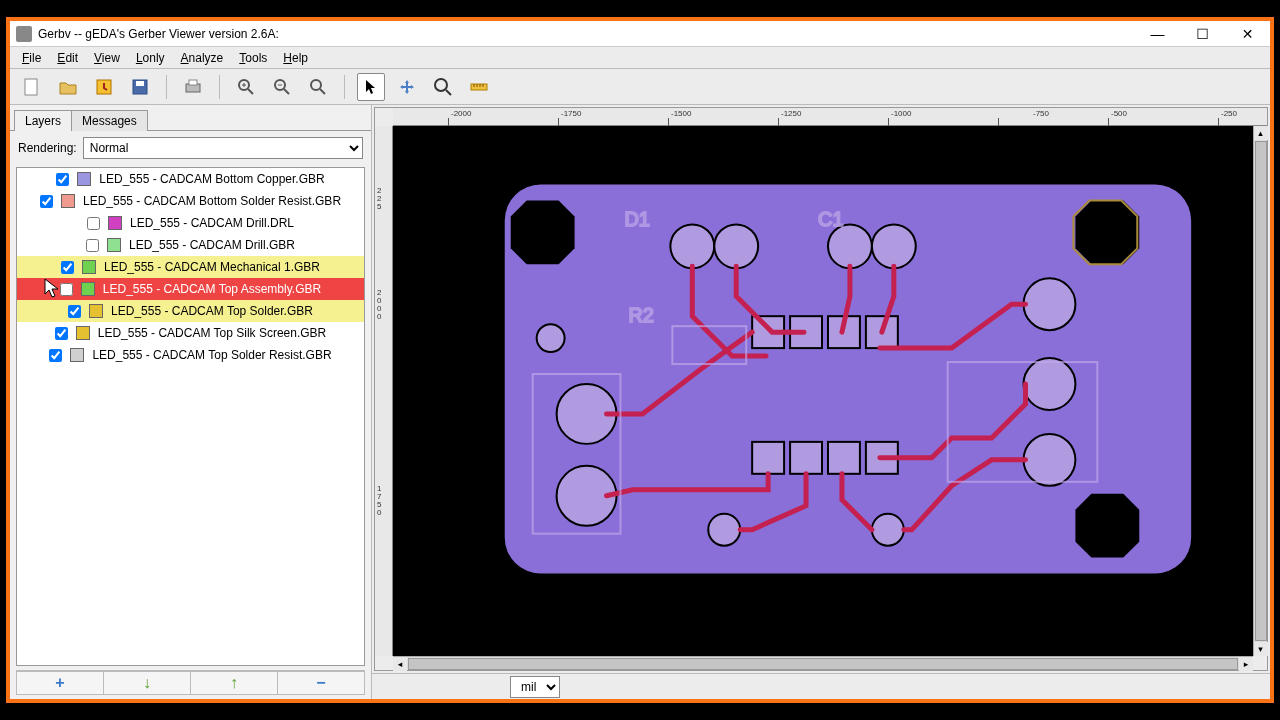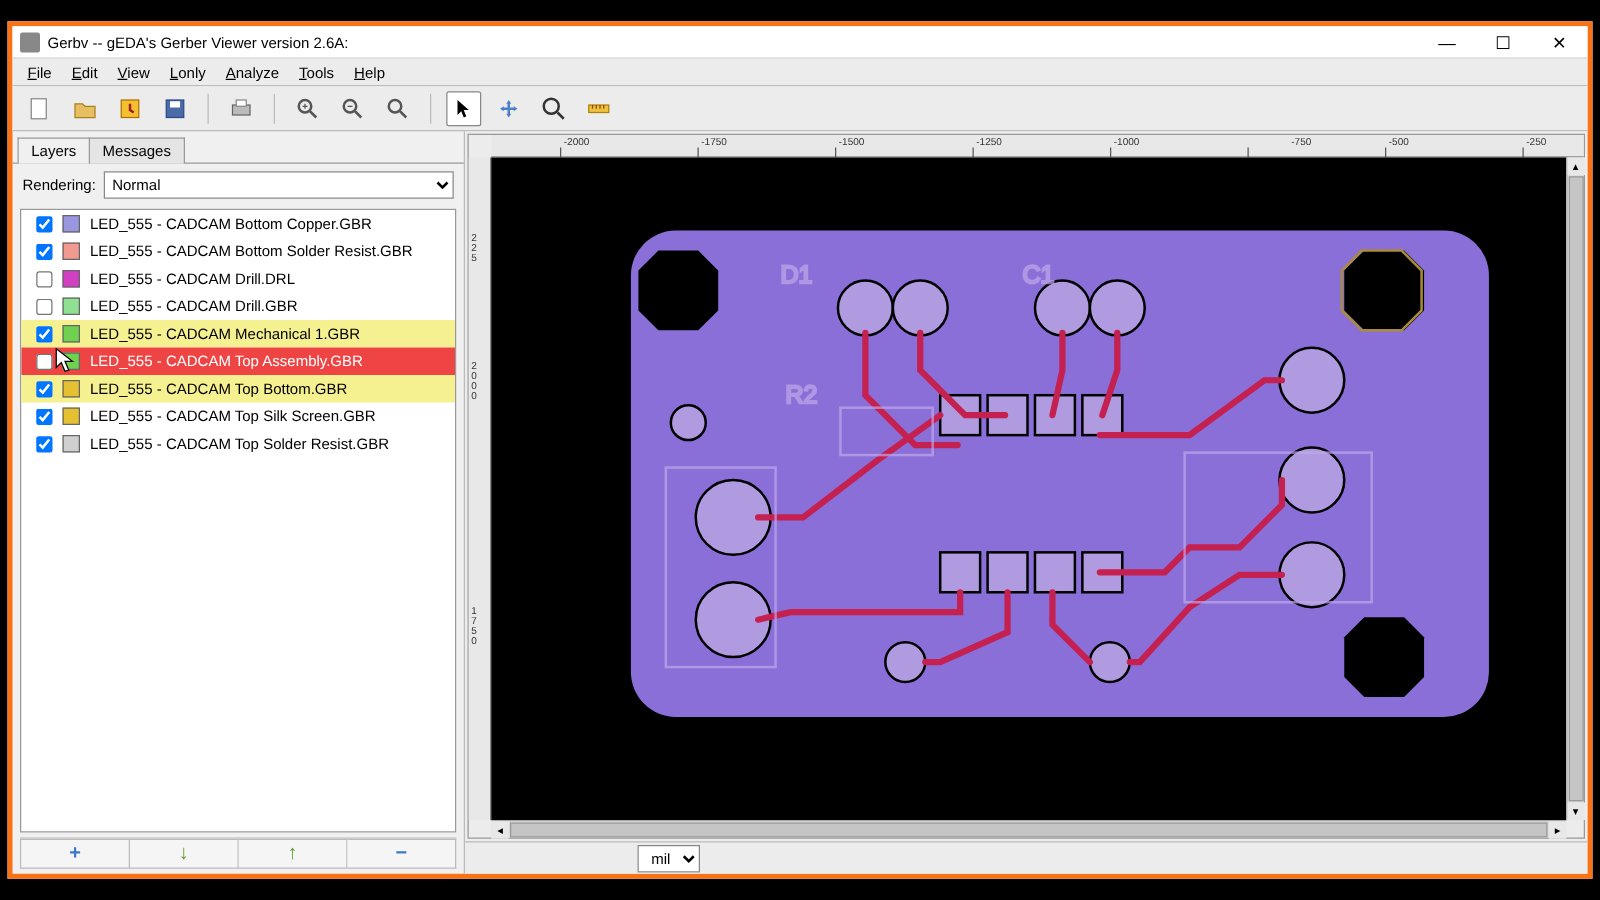--- a/index.html
+++ b/index.html
@@ -19,21 +19,21 @@
 .content { flex:1; display:flex; overflow:hidden; }
 .sidebar { width:362px; display:flex; flex-direction:column; border-right:1px solid #bbb; }
 .tabs { display:flex; margin:4px 4px 0 4px; }
 .tab { padding:3px 10px; font-size:12px; border:1px solid #999; border-bottom:none; background:#e5e5e5; cursor:pointer; position:relative; top:1px;text-align:center; }
 .tab.active { background:#f0f0f0; z-index:2; }
 .tab + .tab { margin-left:-1px; }
 .rendering { display:flex; align-items:center; gap:6px; padding:6px 8px; border-top:1px solid #999; }
 .rendering label { font-size:12px; }
 .rendering select { flex:1; font-size:12px; padding:2px; border:1px solid #888; background:#fff; }
 .layerlist { flex:1; border:1px solid #999; margin:2px 6px 4px 6px; background:#fff; overflow:auto; }
-.layerrow { display:flex; align-items:center; height:22px; padding:0 12px; gap:8px; font-size:12px; cursor:pointer; }
+.layerrow { display:flex; align-items:center; height:22px; padding:0 12px; gap:8px; font-size:12px; cursor:pointer;justify-content:center; }
 .layerrow input[type=checkbox] { width:13px; height:13px; }
 .swatch { width:14px; height:14px; border:1px solid #666; }
 .layerrow.selected { background:#ef4444; color:#fff; }
 .layerrow.highlight { background:#f5f090; }
 .lbtns { display:flex; border-top:1px solid #bbb; margin:0 6px 4px 6px; }
 .lbtn { flex:1; height:24px; display:flex; align-items:center; justify-content:center; border:1px solid #bbb; background:#f5f5f5; cursor:pointer; font-size:16px; font-weight:bold; }
 .lbtn + .lbtn { border-left:none; }
 .main { flex:1; display:flex; flex-direction:column; background:#ececec; }
 .canvaswrap { flex:1; position:relative; margin:2px; border:1px solid #999; }
 .ruler-h { position:absolute; left:18px; right:0; top:0; height:18px; background:#e8e8e8; border-bottom:1px solid #888; }
@@ -198,21 +198,21 @@
             <span>LED_555 - CADCAM Mechanical 1.GBR</span>
           </div>
           <div class="layerrow selected">
             <input type="checkbox" style="">
             <span class="swatch" style="background:#70d050"></span>
             <span>LED_555 - CADCAM Top Assembly.GBR</span>
           </div>
           <div class="layerrow highlight">
             <input type="checkbox" checked="" style="">
             <span class="swatch" style="background:#e5c030"></span>
-            <span>LED_555 - CADCAM Top Bottom.GBR</span>
+            <span>LED_555 - CADCAM Top Solder.GBR</span>
           </div>
           <div class="layerrow">
             <input type="checkbox" checked="" style="">
             <span class="swatch" style="background:#e5c030"></span>
             <span>LED_555 - CADCAM Top Silk Screen.GBR</span>
           </div>
           <div class="layerrow">
             <input type="checkbox" checked="" style="">
             <span class="swatch" style="background:#d0d0d0"></span>
             <span>LED_555 - CADCAM Top Solder Resist.GBR</span>

